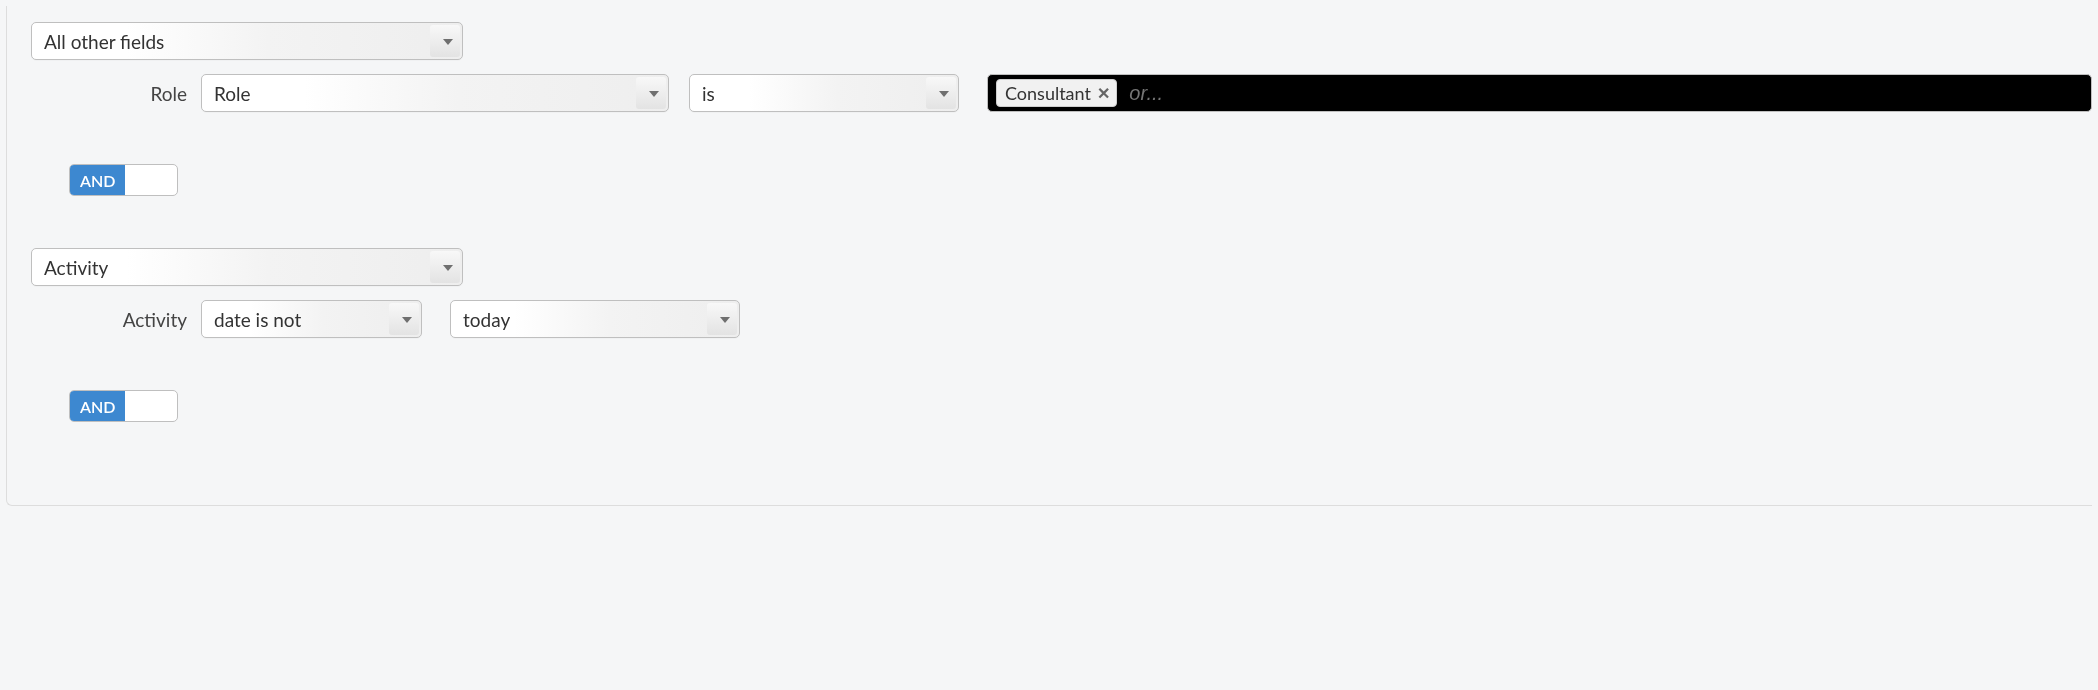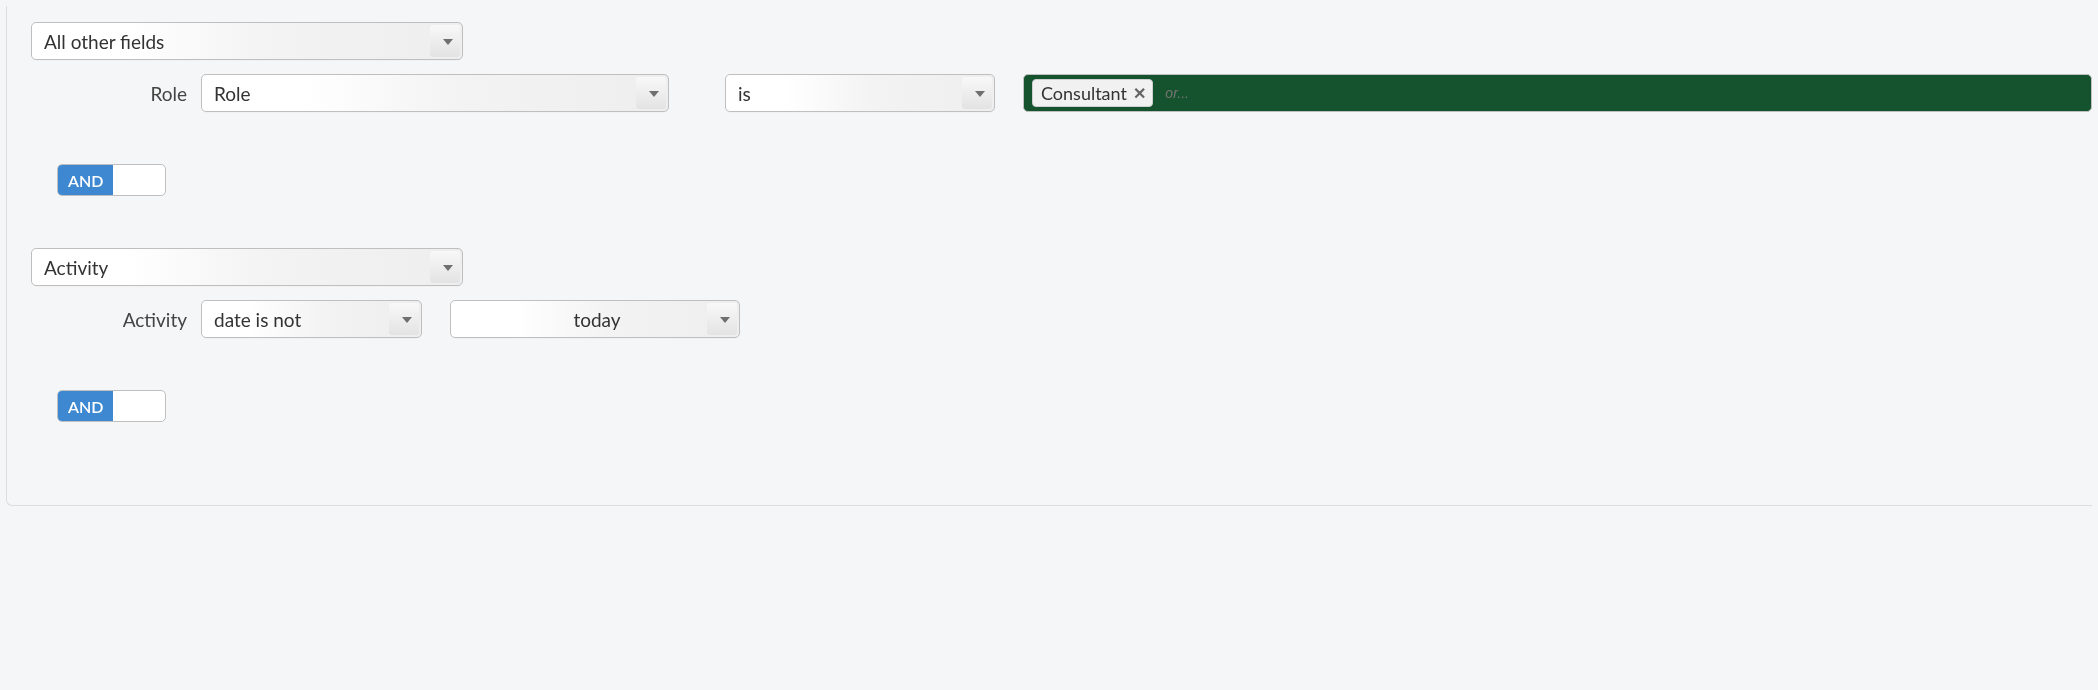--- a/index.html
+++ b/index.html
@@ -80,30 +80,30 @@
   .label-col {
     width: 170px;
     text-align: right;
     padding-right: 14px;
     color: #444;
     font-size: 19px;
   }
 
   .sel-category { width: 432px; }
   .sel-field    { width: 468px; margin-right: 20px; }
-  .sel-op-narrow{ width: 270px; margin-right: 28px; margin-left: 36px; }
+  .sel-op-narrow{ width: 270px; margin-right: 28px; }
   .sel-op-mid   { width: 221px; margin-right: 28px; }
-  .sel-val-mid  { width: 290px; justify-content: center; }
+  .sel-val-mid  { width: 290px; }
 
   
   .value-box {
     flex: 1;
     display: flex;
     align-items: center;
-    background: #14532d;
+    background: #000000;
     border: 1px solid #bfbfbf;
     border-radius: 5px;
     height: 38px;
     padding: 8px 8px;
     gap: 10px;
   }
   .tag {
     display: inline-flex;
     align-items: center;
     gap: 6px;
@@ -119,37 +119,37 @@
   .tag .x {
     font-size: 16px;
     line-height: 1;
     color: #666;
     font-weight: 700;
     cursor: pointer;
   }
   .value-box .ph {
     color: #9a9a9a;
     font-style: italic;
-    font-size: 14px;
+    font-size: 20px;
     border: none;
     outline: none;
     background: transparent;
     flex: 1;
     height: 100%;
   }
 
   
   .toggle {
     display: inline-flex;
     border: 1px solid #bfbfbf;
     border-radius: 5px;
     overflow: hidden;
     height: 32px;
     background: #fff;
-    margin-left: 26px;
+    margin-left: 38px;
   }
   .toggle .seg {
     display: inline-flex;
     align-items: center;
     justify-content: center;
     padding: 0 10px;
     font-size: 16px;
     font-weight: 600;
     color: #3579bd;
     min-width: 52px;

